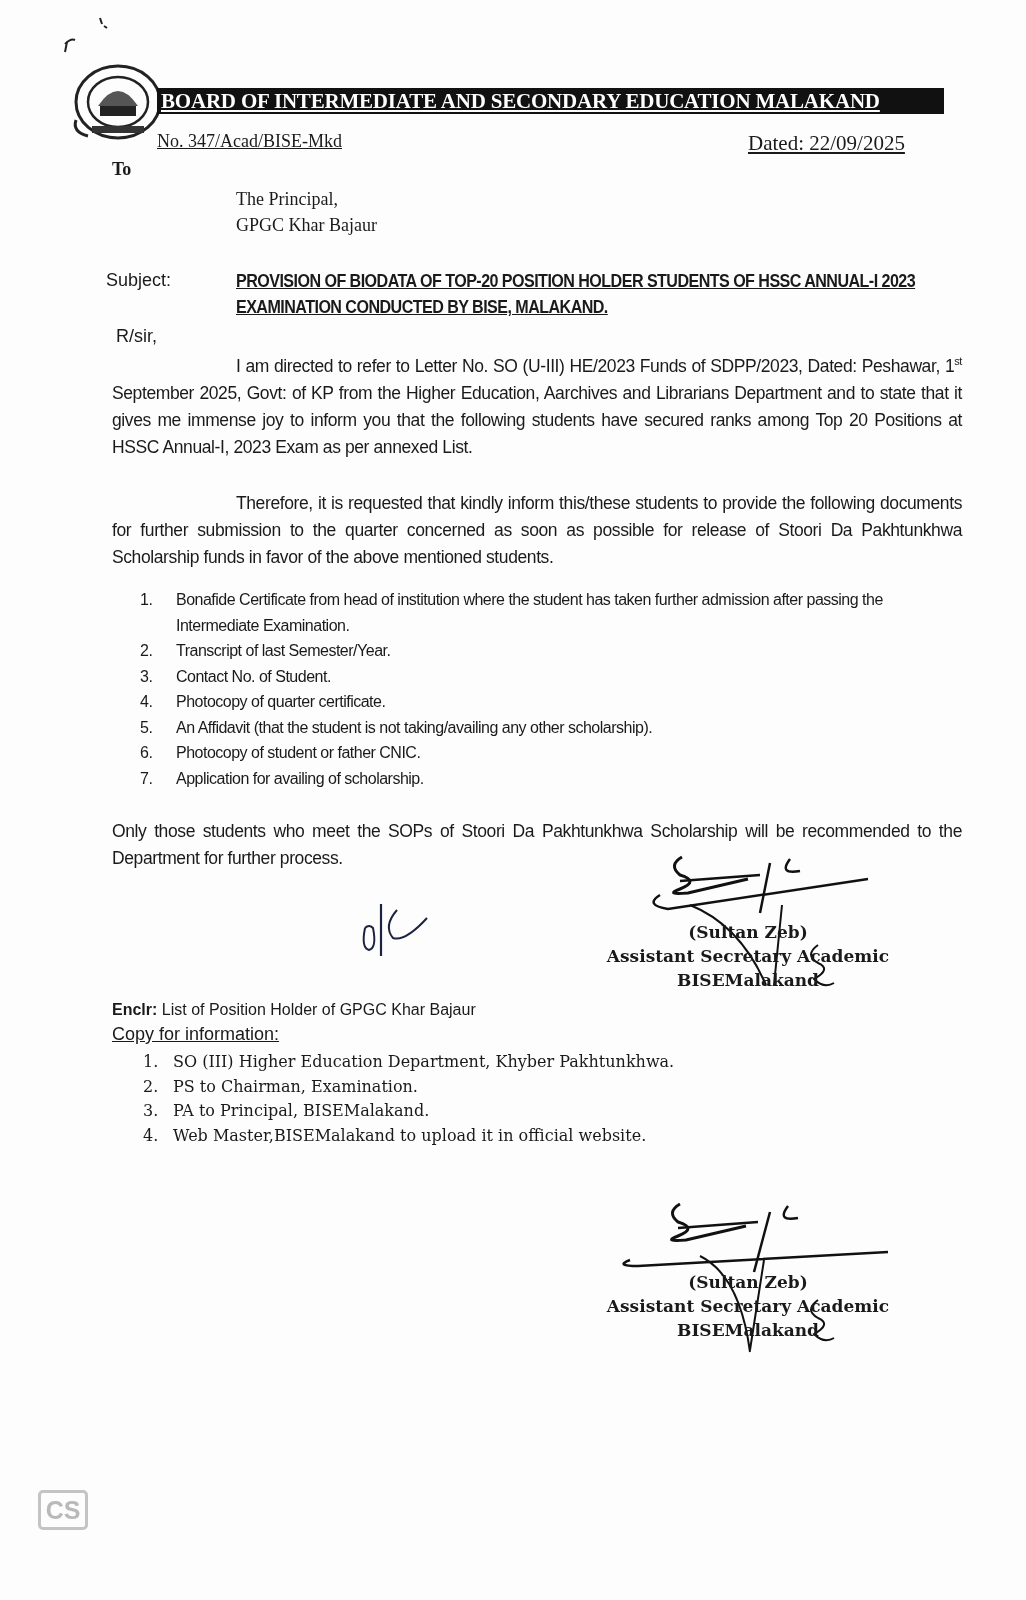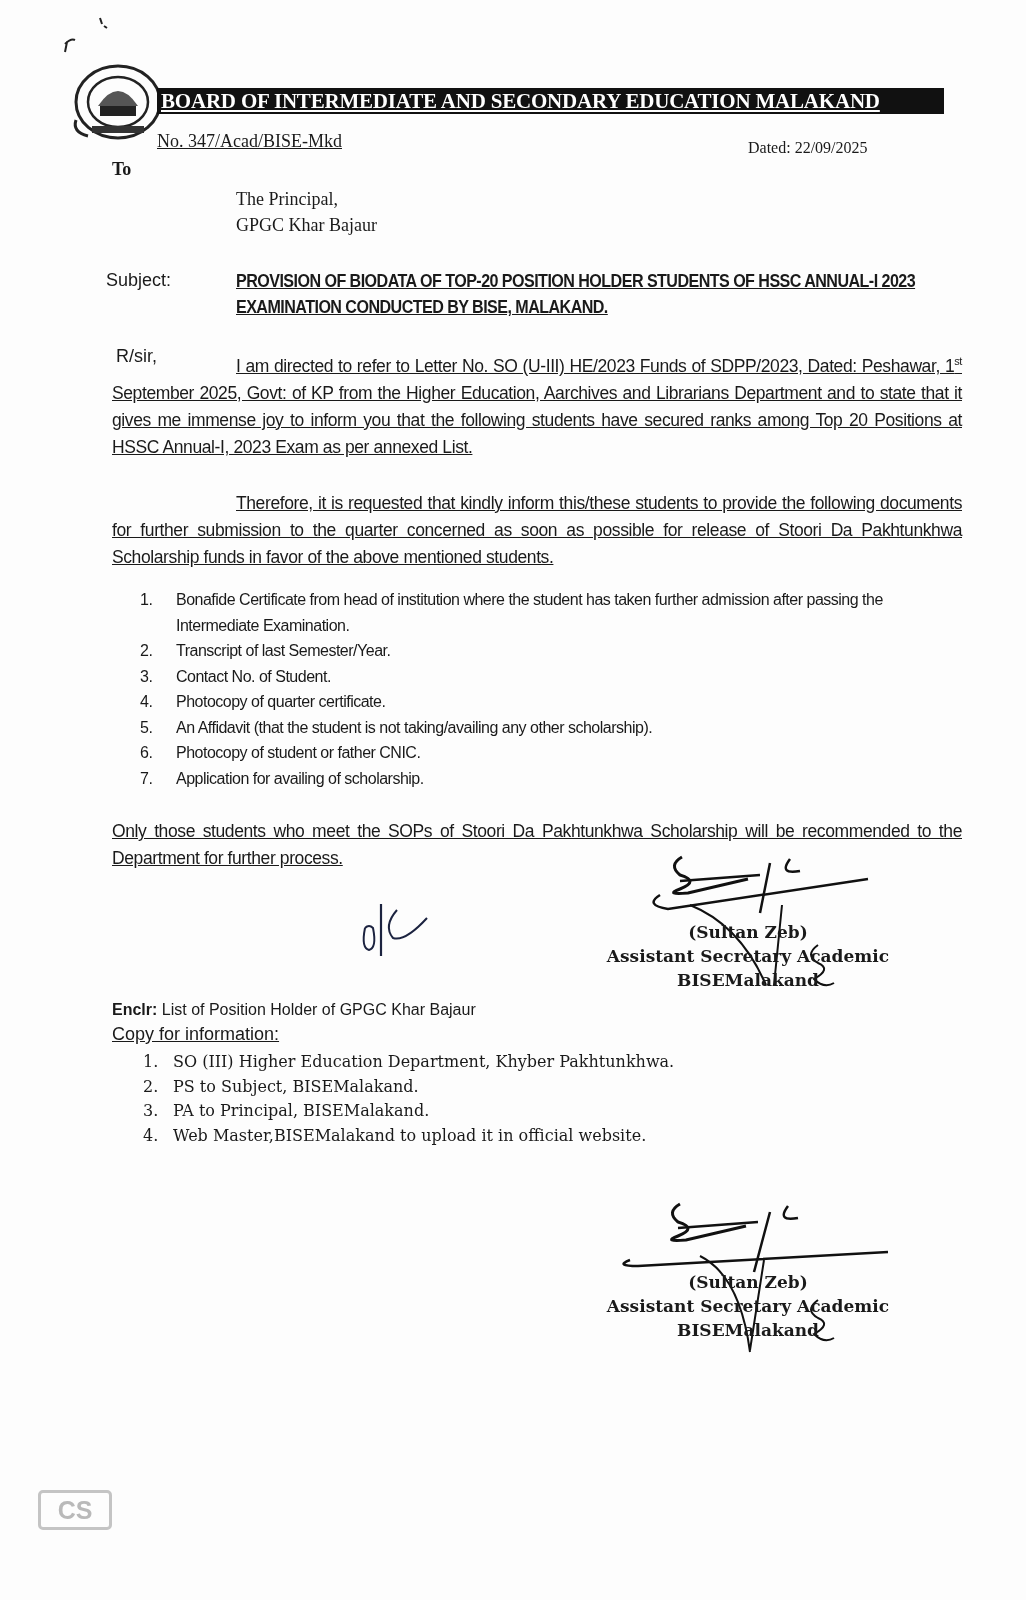--- a/index.html
+++ b/index.html
@@ -11,40 +11,39 @@
   .marks { left: 58px; top: 14px; width: 60px; height: 40px; }
 
   .logo { left: 70px; top: 62px; width: 92px; height: 80px; }
   .banner {
     left: 157px; top: 88px; width: 787px; height: 26px;
     background: #111; color: #fff; font-weight: bold;
     font-size: 21px; line-height: 26px; text-decoration: underline;
     padding-left: 4px; white-space: nowrap; letter-spacing: -0.2px;
   }
   .ref { left: 157px; top: 131px; font-size: 18px; text-decoration: underline; }
-  .dated { left: 748px; top: 139px; font-size: 16px; }
+  .dated { left: 748px; top: 131px; font-size: 21px; text-decoration: underline; }
 
   .to { left: 112px; top: 159px; font-size: 18px; font-weight: bold; }
   .addr1 { left: 236px; top: 189px; font-size: 18px; }
   .addr2 { left: 236px; top: 215px; font-size: 18px; }
 
   .subj-label { left: 106px; top: 270px; font-size: 18px; font-family: "Liberation Sans", sans-serif; font-stretch: condensed; }
   .subj-text {
     left: 236px; top: 268px; width: 730px; font-size: 17.5px; font-weight: bold;
     font-family: "Liberation Sans", sans-serif; line-height: 26px; text-decoration: underline;
     letter-spacing: -0.6px; transform: scaleX(0.92); transform-origin: left top;
     width: 790px;
   }
-  .salute { left: 116px; top: 326px; font-size: 18px; font-family: "Liberation Sans", sans-serif; margin-top: 20px; }
+  .salute { left: 116px; top: 326px; font-size: 18px; font-family: "Liberation Sans", sans-serif; }
 
   .para {
     left: 112px; width: 850px; font-size: 17.5px; line-height: 27px;
     font-family: "Liberation Sans", sans-serif; text-align: justify;
     letter-spacing: -0.4px;
-    text-decoration: underline;
   }
   .para .indent { display: inline-block; width: 124px; }
   .p1 { top: 348px; }
   .p2 { top: 490px; }
 
   .doclist { left: 140px; top: 587px; width: 822px; font-family: "Liberation Sans", sans-serif; font-size: 16px; letter-spacing: -0.5px; }
   .doclist .li { display: flex; line-height: 25.5px; }
   .doclist .num { width: 36px; flex: none; }
   .doclist .txt { flex: 1; }
 
@@ -58,21 +57,21 @@
   .sigdraw1 { left: 620px; top: 845px; width: 270px; height: 150px; }
   .sigdraw2 { left: 600px; top: 1190px; width: 290px; height: 165px; }
 
   .enclr { left: 112px; top: 1001px; font-size: 18px; font-family: Liberation Sans, sans-serif; font-size: 16px; }
   .enclr b { font-weight: bold; }
   .copy-head { left: 112px; top: 1024px; font-size: 18px; text-decoration: underline; font-family: "Liberation Sans", sans-serif; }
   .copylist { left: 143px; top: 1050px; width: 600px; font-family: "DejaVu Serif", serif; font-size: 16px; }
   .copylist .li { display: flex; line-height: 24.5px; }
   .copylist .num { width: 30px; flex: none; }
 
-  .cs-badge { left: 38px; top: 1490px; width: 74px; height: 40px; border: 3px solid #c4c4c4; border-radius: 5px; color: #b9b9b9; font-family: "Liberation Sans", sans-serif; font-weight: bold; font-size: 25px; text-align: center; line-height: 34px; }
+  .cs-badge { left: 38px; top: 1490px; width: 50px; height: 40px; border: 3px solid #c4c4c4; border-radius: 5px; color: #b9b9b9; font-family: "Liberation Sans", sans-serif; font-weight: bold; font-size: 25px; text-align: center; line-height: 34px; }
   .cs-text { left: 98px; top: 1487px; font-family: "Liberation Sans", sans-serif; font-size: 36px; color: #bdbdbd; }
 </style>
 </head>
 <body>
 
 <div class="page">
 
   <svg class="abs marks" viewBox="0 0 60 40">
     <path d="M42 4 l2 6 M46 12 l3 2 M7 30 q6 -6 10 -4 M9 28 l-2 10" stroke="#222" stroke-width="2" fill="none"></path>
   </svg>
@@ -161,21 +160,21 @@
 
   <div class="abs enclr"><b>Enclr:</b><span> List of Position Holder of GPGC Khar Bajaur</span></div>
   <div class="abs copy-head">Copy for information:</div>
   <div class="abs copylist">
     <div class="li">
         <span class="num">1.</span>
         <span>SO (III) Higher Education Department, Khyber Pakhtunkhwa.</span>
       </div>
     <div class="li">
         <span class="num">2.</span>
-        <span>PS to Subject, BISEMalakand.</span>
+        <span>PS to Chairman, Examination.</span>
       </div>
     <div class="li">
         <span class="num">3.</span>
         <span>PA to Principal, BISEMalakand.</span>
       </div>
     <div class="li">
         <span class="num">4.</span>
         <span>Web Master,BISEMalakand to upload it in official website.</span>
       </div>
   </div>

